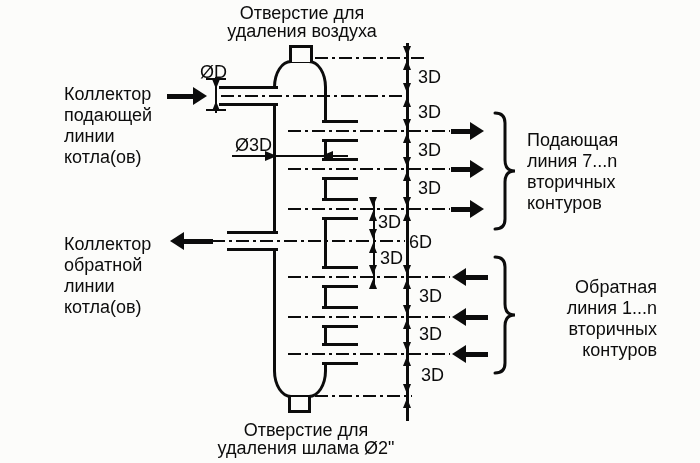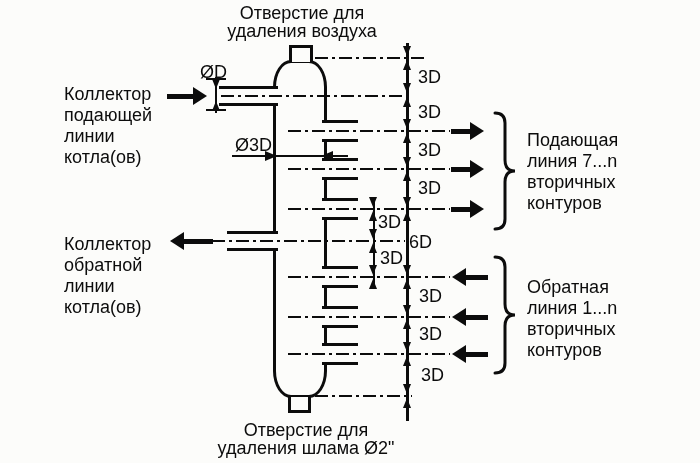--- a/index.html
+++ b/index.html
@@ -150,18 +150,18 @@
 линии
 котла(ов)</div>
   <div class="abs lbl" style="left:64px;top:234px;width:130px;">Коллектор
 обратной
 линии
 котла(ов)</div>
   <div class="abs lbl" style="left:527px;top:130px;width:130px;">Подающая
 линия 7...n
 вторичных
 контуров</div>
-  <div class="abs lbl" style="left:527px;top:277px;width:130px;">Обратная
+  <div class="abs lbl" style="left:527px;top:277px;width:130px;text-align:right;">Обратная
 линия 1...n
 вторичных
 контуров</div>
 
 </div>
 
 </body></html>

